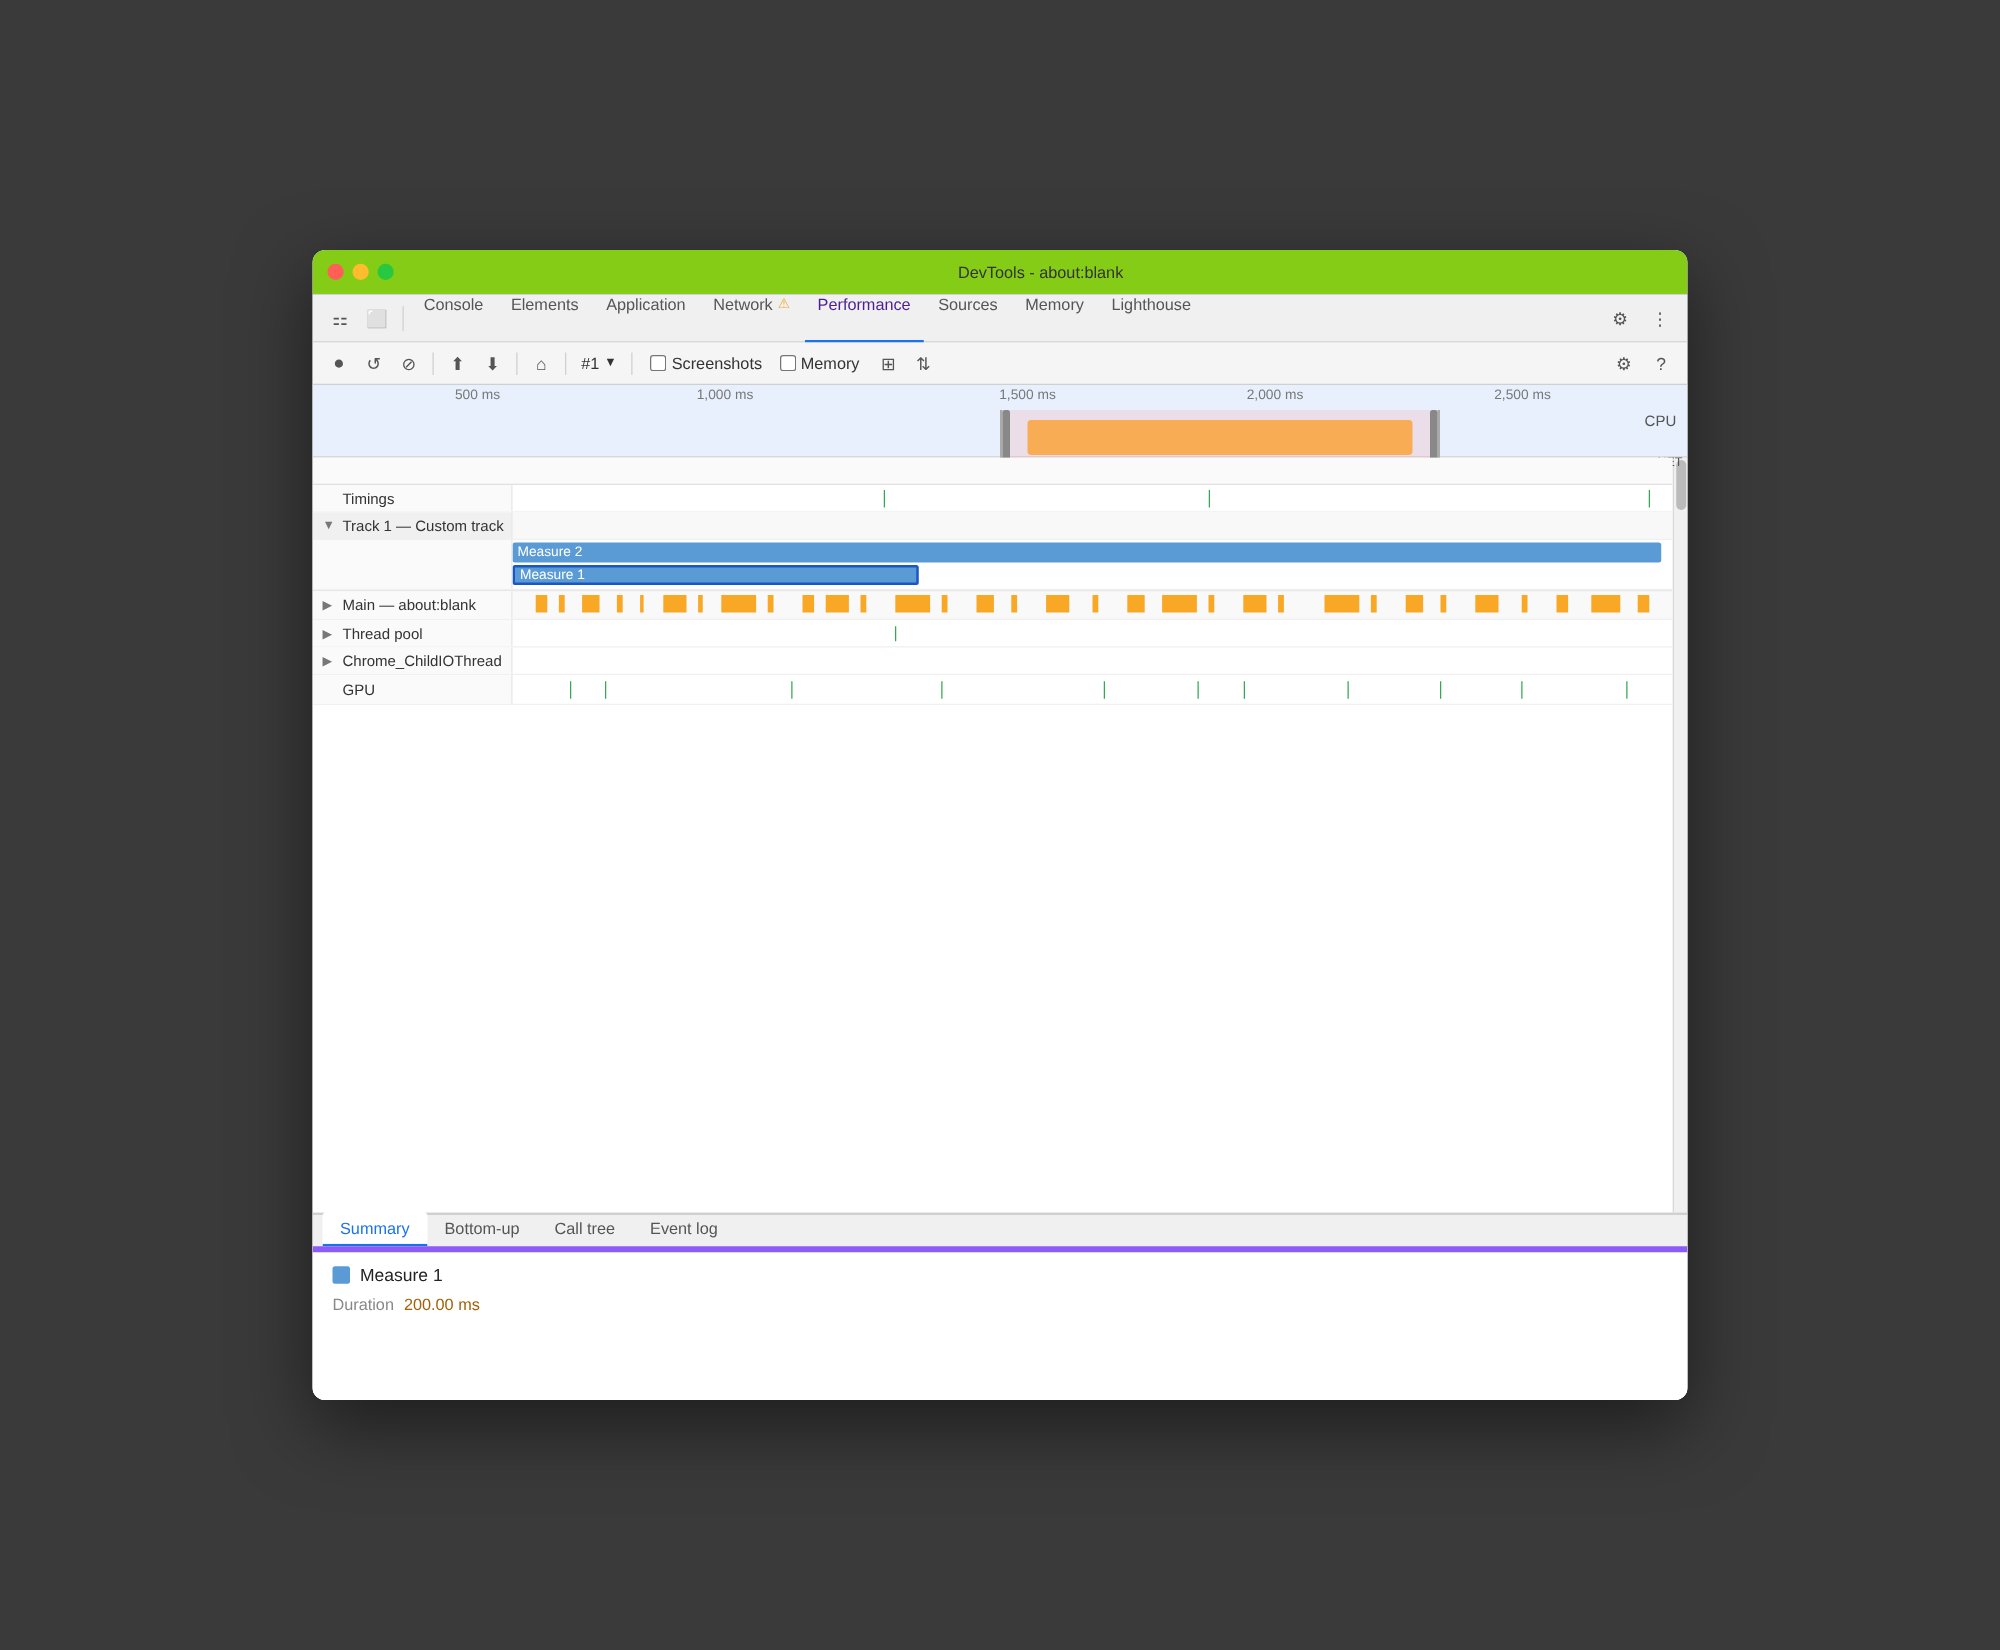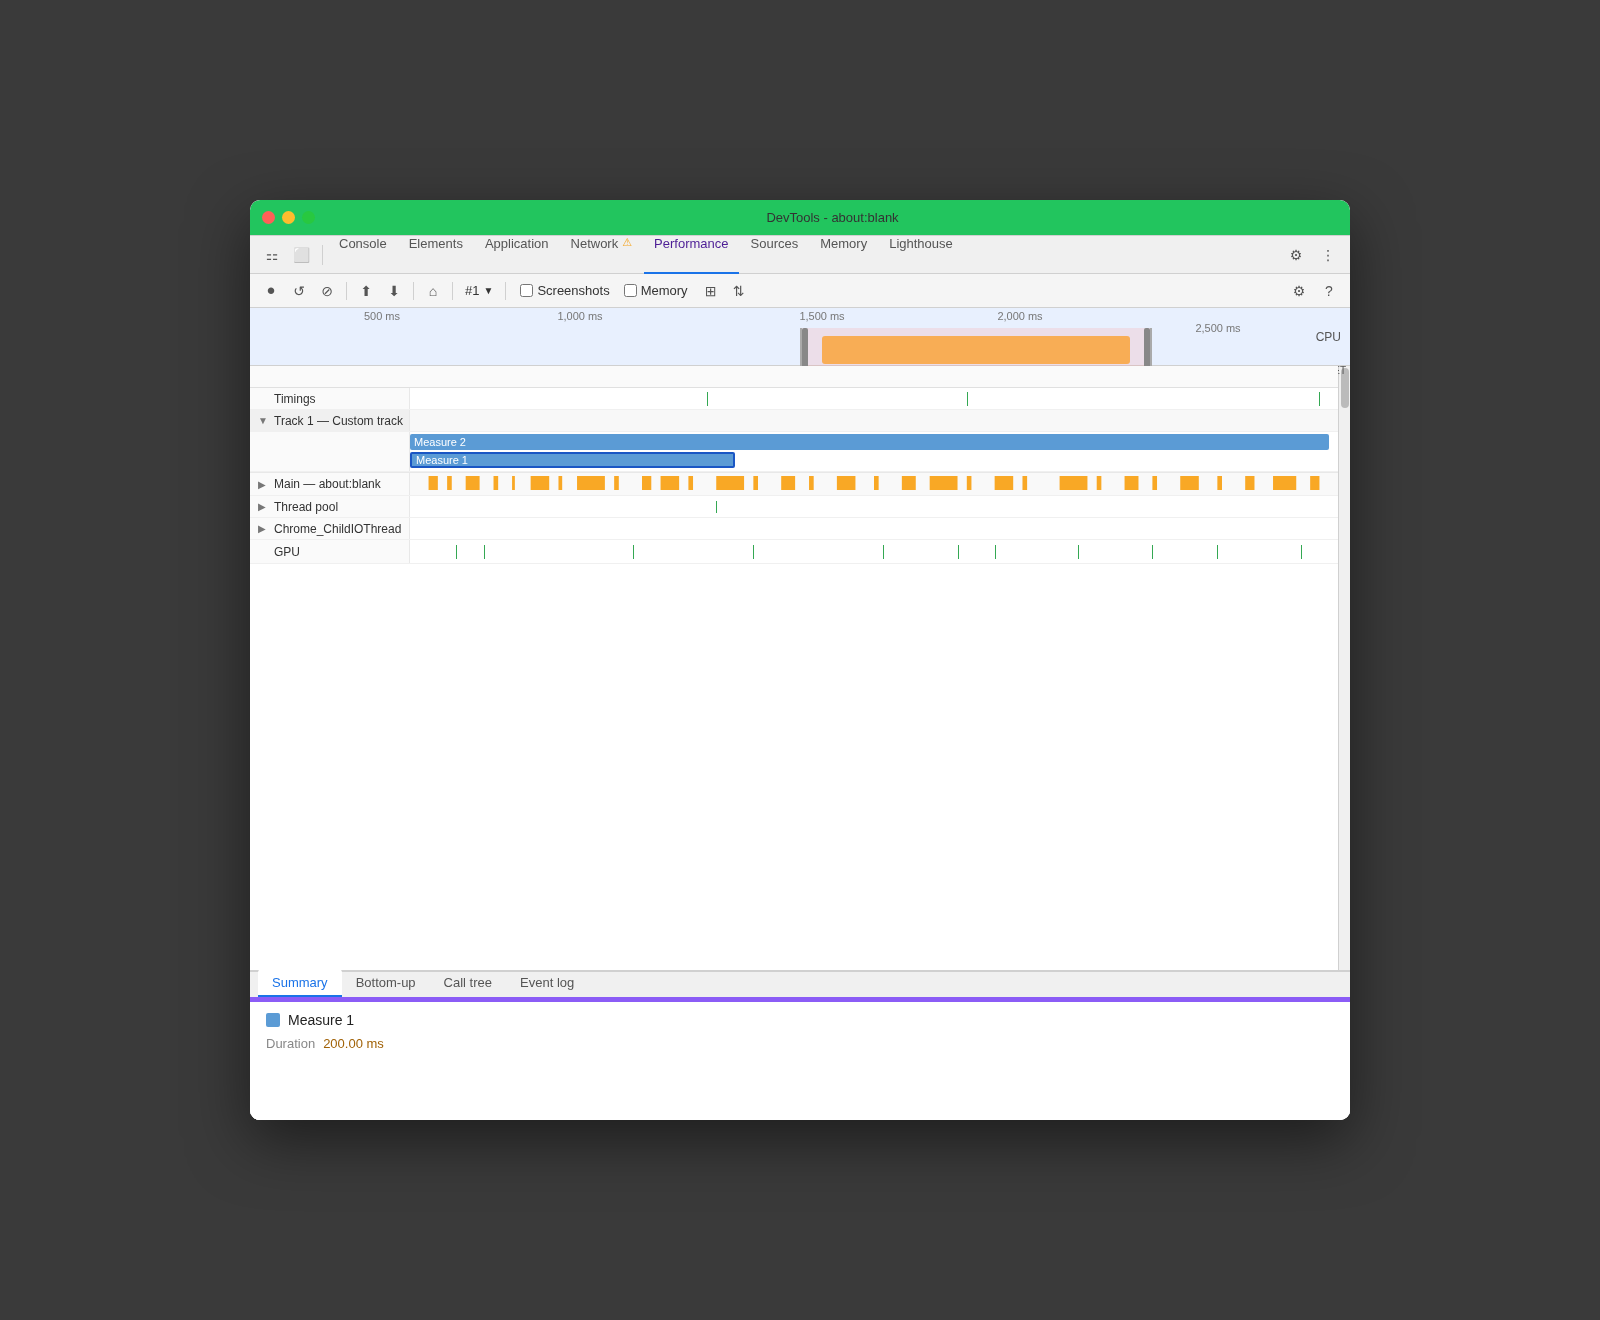--- a/index.html
+++ b/index.html
@@ -15,21 +15,21 @@
       width: 1100px;
       height: 920px;
       background: #f5f5f5;
       border-radius: 10px;
       box-shadow: 0 20px 60px rgba(0,0,0,0.5);
       display: flex;
       flex-direction: column;
       overflow: hidden;
     }
     .titlebar {
-      background: #22c55e;
+      background: #84cc16;
       height: 36px;
       display: flex;
       align-items: center;
       padding: 0 12px;
       border-radius: 10px 10px 0 0;
       border-bottom: 1px solid #d0d0d0;
       flex-shrink: 0;
     }
     .traffic-lights {
       display: flex;
@@ -499,21 +499,21 @@
 
 
   <div class="perf-panel">
 
     <div class="timeline-overview">
       <div class="ruler-labels" style="height:20px; position:relative; padding-top:2px;">
         <span class="ruler-label" style="left:12%;">500 ms</span>
         <span class="ruler-label" style="left:30%;">1,000 ms</span>
         <span class="ruler-label" style="left:52%;">1,500 ms</span>
         <span class="ruler-label" style="left:70%;">2,000 ms</span>
-        <span class="ruler-label" style="left:88%;margin-top:12px;">2,500 ms</span>
+        <span class="ruler-label" style="left:88%;">2,500 ms</span>
       </div>
       <div class="overview-content" style="position:relative; height:50px;">
 
         <div style="position:absolute; left:52%; top:8px; width:28%; height:28px; background:#f9a825; border-radius:3px; opacity:0.85;"></div>
 
         <div class="selection-range" style="left:50%; width:32%; background:rgba(255,150,150,0.2);">
           <div class="drag-handle" style="left:0;"></div>
           <div class="drag-handle" style="right:0; left:auto;"></div>
         </div>
         <span class="cpu-label">CPU</span>

